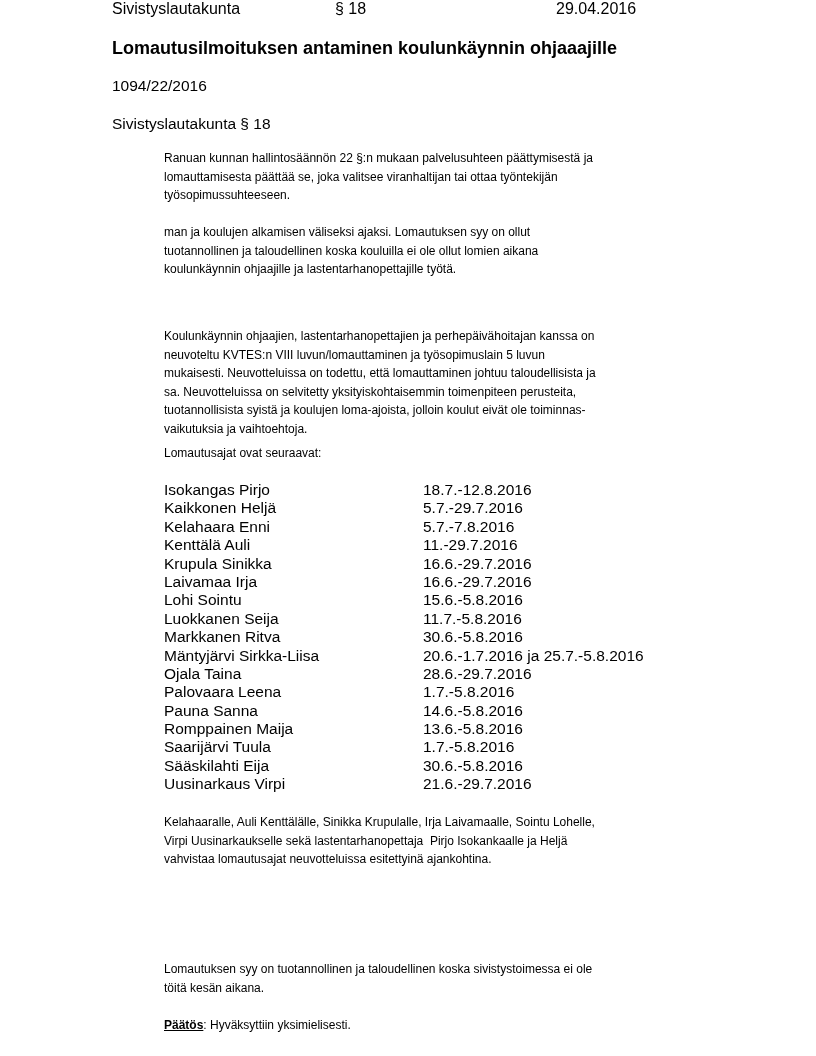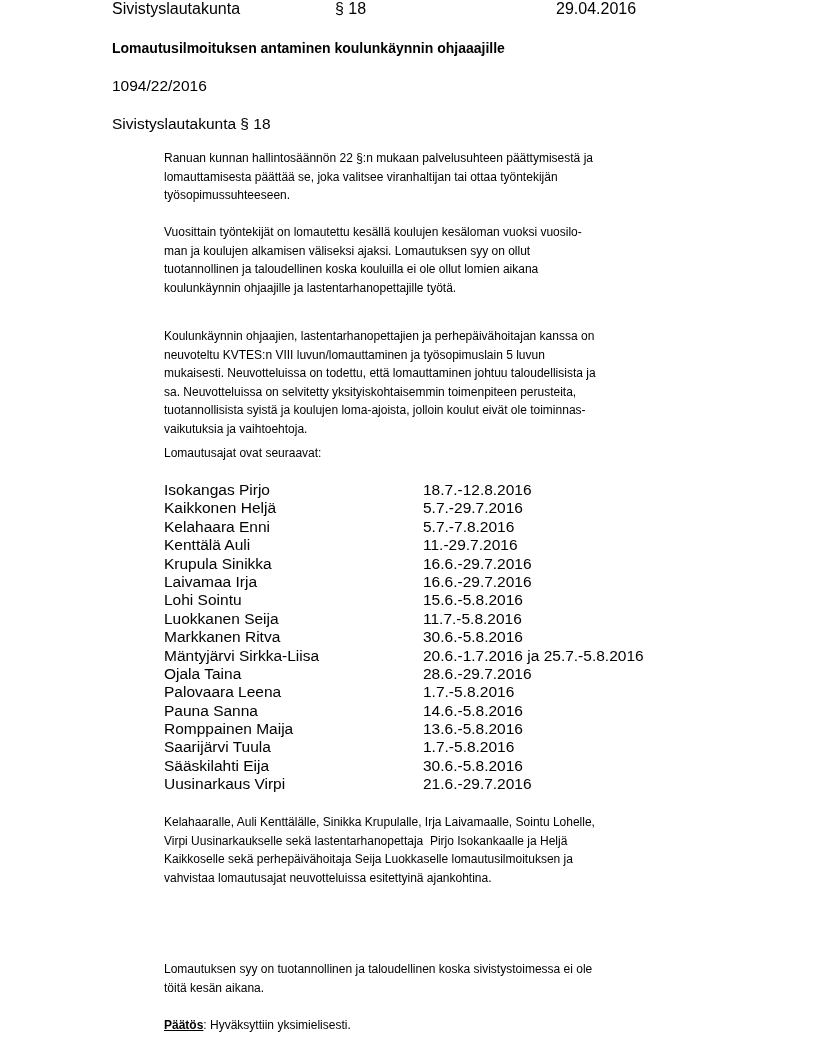--- a/index.html
+++ b/index.html
@@ -3,21 +3,21 @@
   <meta charset="utf-8">
   <style>
     html, body { margin: 0; padding: 0; background: #ffffff; }
     body {
       width: 816px; height: 1056px; position: relative; overflow: hidden;
       font-family: "Liberation Sans", sans-serif; color: #000000;
       font-size: 16px;
     }
     .abs { position: absolute; white-space: nowrap; margin-left: 36px; }
     .hdr { top: -1px; font-size: 16px; line-height: 20px; }
-    .title { left: 76px; top: 37px; font-size: 14px; font-weight: bold; line-height: 22px; }
+    .title { left: 76px; top: 37px; font-size: 18px; font-weight: bold; line-height: 22px; }
     .meta { left: 76px; font-size: 15.5px; line-height: 20px; }
     .para { position: absolute; left: 164px; font-size: 12px; line-height: 18.5px; }
     .line { display: block; white-space: nowrap; }
     .tbl { position: absolute; left: 164px; top: 481px; font-size: 15.5px; }
     .row { height: 18.4px; line-height: 18.4px; position: relative; white-space: nowrap; }
     .row .nm { position: absolute; left: 0; }
     .row .dt { position: absolute; left: 259px; }
     .lbl { font-weight: bold; text-decoration: underline; }
   </style>
 </head>
@@ -32,21 +32,20 @@
 <div class="abs meta" style="top:76px;">1094/22/2016</div>
 <div class="abs meta" style="top:114px;">Sivistyslautakunta § 18</div>
 
 <div class="para" style="top:149px;">
   <span class="line">Ranuan kunnan hallintosäännön 22 §:n mukaan palvelusuhteen päättymisestä ja</span>
   <span class="line">lomauttamisesta päättää se, joka valitsee viranhaltijan tai ottaa työntekijän</span>
   <span class="line">työsopimussuhteeseen.</span>
 </div>
 
 <div class="para" style="top:223px;">
-  <span class="line">Vuosittain työntekijät on lomautettu kesällä koulujen kesäloman vuoksi vuosilo-</span>
   <span class="line">man ja koulujen alkamisen väliseksi ajaksi. Lomautuksen syy on ollut</span>
   <span class="line">tuotannollinen ja taloudellinen koska kouluilla ei ole ollut lomien aikana</span>
   <span class="line">koulunkäynnin ohjaajille ja lastentarhanopettajille työtä.</span>
 </div>
 
 <div class="para" style="top:327px;">
   <span class="line">Koulunkäynnin ohjaajien, lastentarhanopettajien ja perhepäivähoitajan kanssa on</span>
   <span class="line">neuvoteltu KVTES:n VIII luvun/lomauttaminen ja työsopimuslain 5 luvun</span>
   <span class="line">mukaisesti. Neuvotteluissa on todettu, että lomauttaminen johtuu taloudellisista ja</span>
   <span class="line">sa. Neuvotteluissa on selvitetty yksityiskohtaisemmin toimenpiteen perusteita,</span>
@@ -123,21 +122,20 @@
     </div>
   <div class="row">
       <span class="nm">Uusinarkaus Virpi</span>
       <span class="dt">21.6.-29.7.2016</span>
     </div>
 </div>
 
 <div class="para" style="top:813px;">
   <span class="line">Kelahaaralle, Auli Kenttälälle, Sinikka Krupulalle, Irja Laivamaalle, Sointu Lohelle,</span>
   <span class="line" style="white-space:pre;">Virpi Uusinarkaukselle sekä lastentarhanopettaja  Pirjo Isokankaalle ja Heljä</span>
-  <span class="line">Kaikkoselle sekä perhepäivähoitaja Seija Luokkaselle lomautusilmoituksen ja</span>
   <span class="line">vahvistaa lomautusajat neuvotteluissa esitettyinä ajankohtina.</span>
 </div>
 
 <div class="para" style="top:960px;">
   <span class="line">Lomautuksen syy on tuotannollinen ja taloudellinen koska sivistystoimessa ei ole</span>
   <span class="line">töitä kesän aikana.</span>
 </div>
 
 <div class="para" style="top:1016px;">
   <span class="line"><span class="lbl">Päätös</span><span>: Hyväksyttiin yksimielisesti.</span></span>

